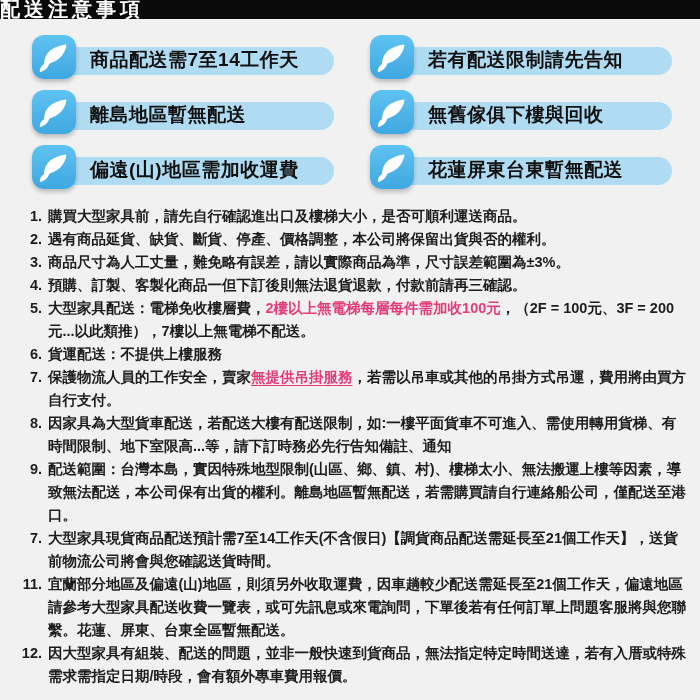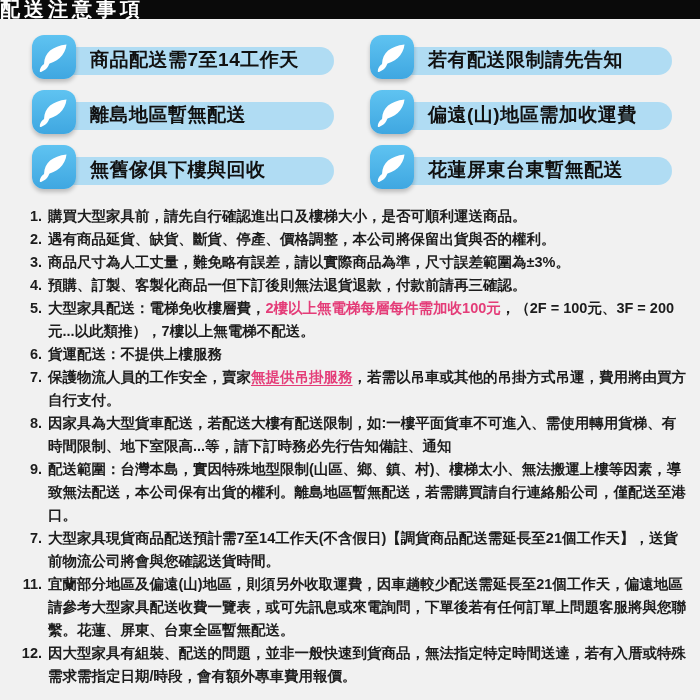--- a/index.html
+++ b/index.html
@@ -132,33 +132,33 @@
     <div class="badge-icon">
       <svg viewBox="0 0 44 44" aria-hidden="true">
         <path d="M10.5 29.5 C11 17 20 9.5 36.5 7.5 C35 20.5 25 28.5 12.5 30.5 C11.3 30.7 10.5 30.3 10.5 29.5 Z" fill="#ffffff"></path>
         <path d="M5.5 38.5 C6 32.5 10.5 29 17 28.5 C15.5 34.5 11.5 38 7 39.3 C6 39.6 5.5 39.3 5.5 38.5 Z" fill="#ffffff"></path>
       </svg>
     </div>
   </div>
 
   <div class="badge">
     <div class="badge-pill">
+      <span class="badge-label">無舊傢俱下樓與回收</span>
+    </div>
+    <div class="badge-icon">
+      <svg viewBox="0 0 44 44" aria-hidden="true">
+        <path d="M10.5 29.5 C11 17 20 9.5 36.5 7.5 C35 20.5 25 28.5 12.5 30.5 C11.3 30.7 10.5 30.3 10.5 29.5 Z" fill="#ffffff"></path>
+        <path d="M5.5 38.5 C6 32.5 10.5 29 17 28.5 C15.5 34.5 11.5 38 7 39.3 C6 39.6 5.5 39.3 5.5 38.5 Z" fill="#ffffff"></path>
+      </svg>
+    </div>
+  </div>
+
+  <div class="badge">
+    <div class="badge-pill">
       <span class="badge-label">偏遠(山)地區需加收運費</span>
-    </div>
-    <div class="badge-icon">
-      <svg viewBox="0 0 44 44" aria-hidden="true">
-        <path d="M10.5 29.5 C11 17 20 9.5 36.5 7.5 C35 20.5 25 28.5 12.5 30.5 C11.3 30.7 10.5 30.3 10.5 29.5 Z" fill="#ffffff"></path>
-        <path d="M5.5 38.5 C6 32.5 10.5 29 17 28.5 C15.5 34.5 11.5 38 7 39.3 C6 39.6 5.5 39.3 5.5 38.5 Z" fill="#ffffff"></path>
-      </svg>
-    </div>
-  </div>
-
-  <div class="badge">
-    <div class="badge-pill">
-      <span class="badge-label">無舊傢俱下樓與回收</span>
     </div>
     <div class="badge-icon">
       <svg viewBox="0 0 44 44" aria-hidden="true">
         <path d="M10.5 29.5 C11 17 20 9.5 36.5 7.5 C35 20.5 25 28.5 12.5 30.5 C11.3 30.7 10.5 30.3 10.5 29.5 Z" fill="#ffffff"></path>
         <path d="M5.5 38.5 C6 32.5 10.5 29 17 28.5 C15.5 34.5 11.5 38 7 39.3 C6 39.6 5.5 39.3 5.5 38.5 Z" fill="#ffffff"></path>
       </svg>
     </div>
   </div>
 
   <div class="badge">

